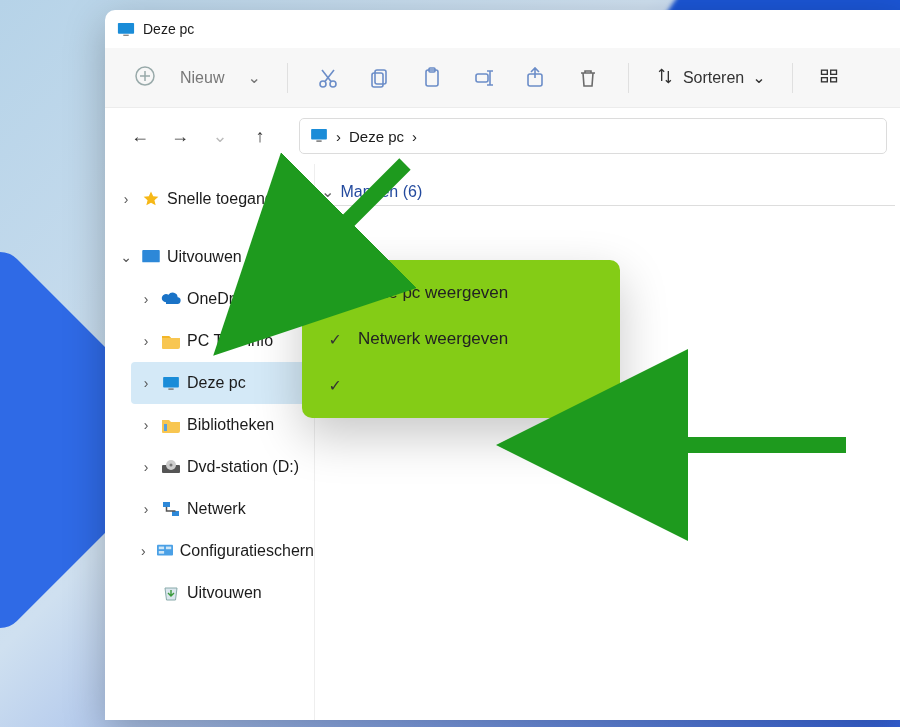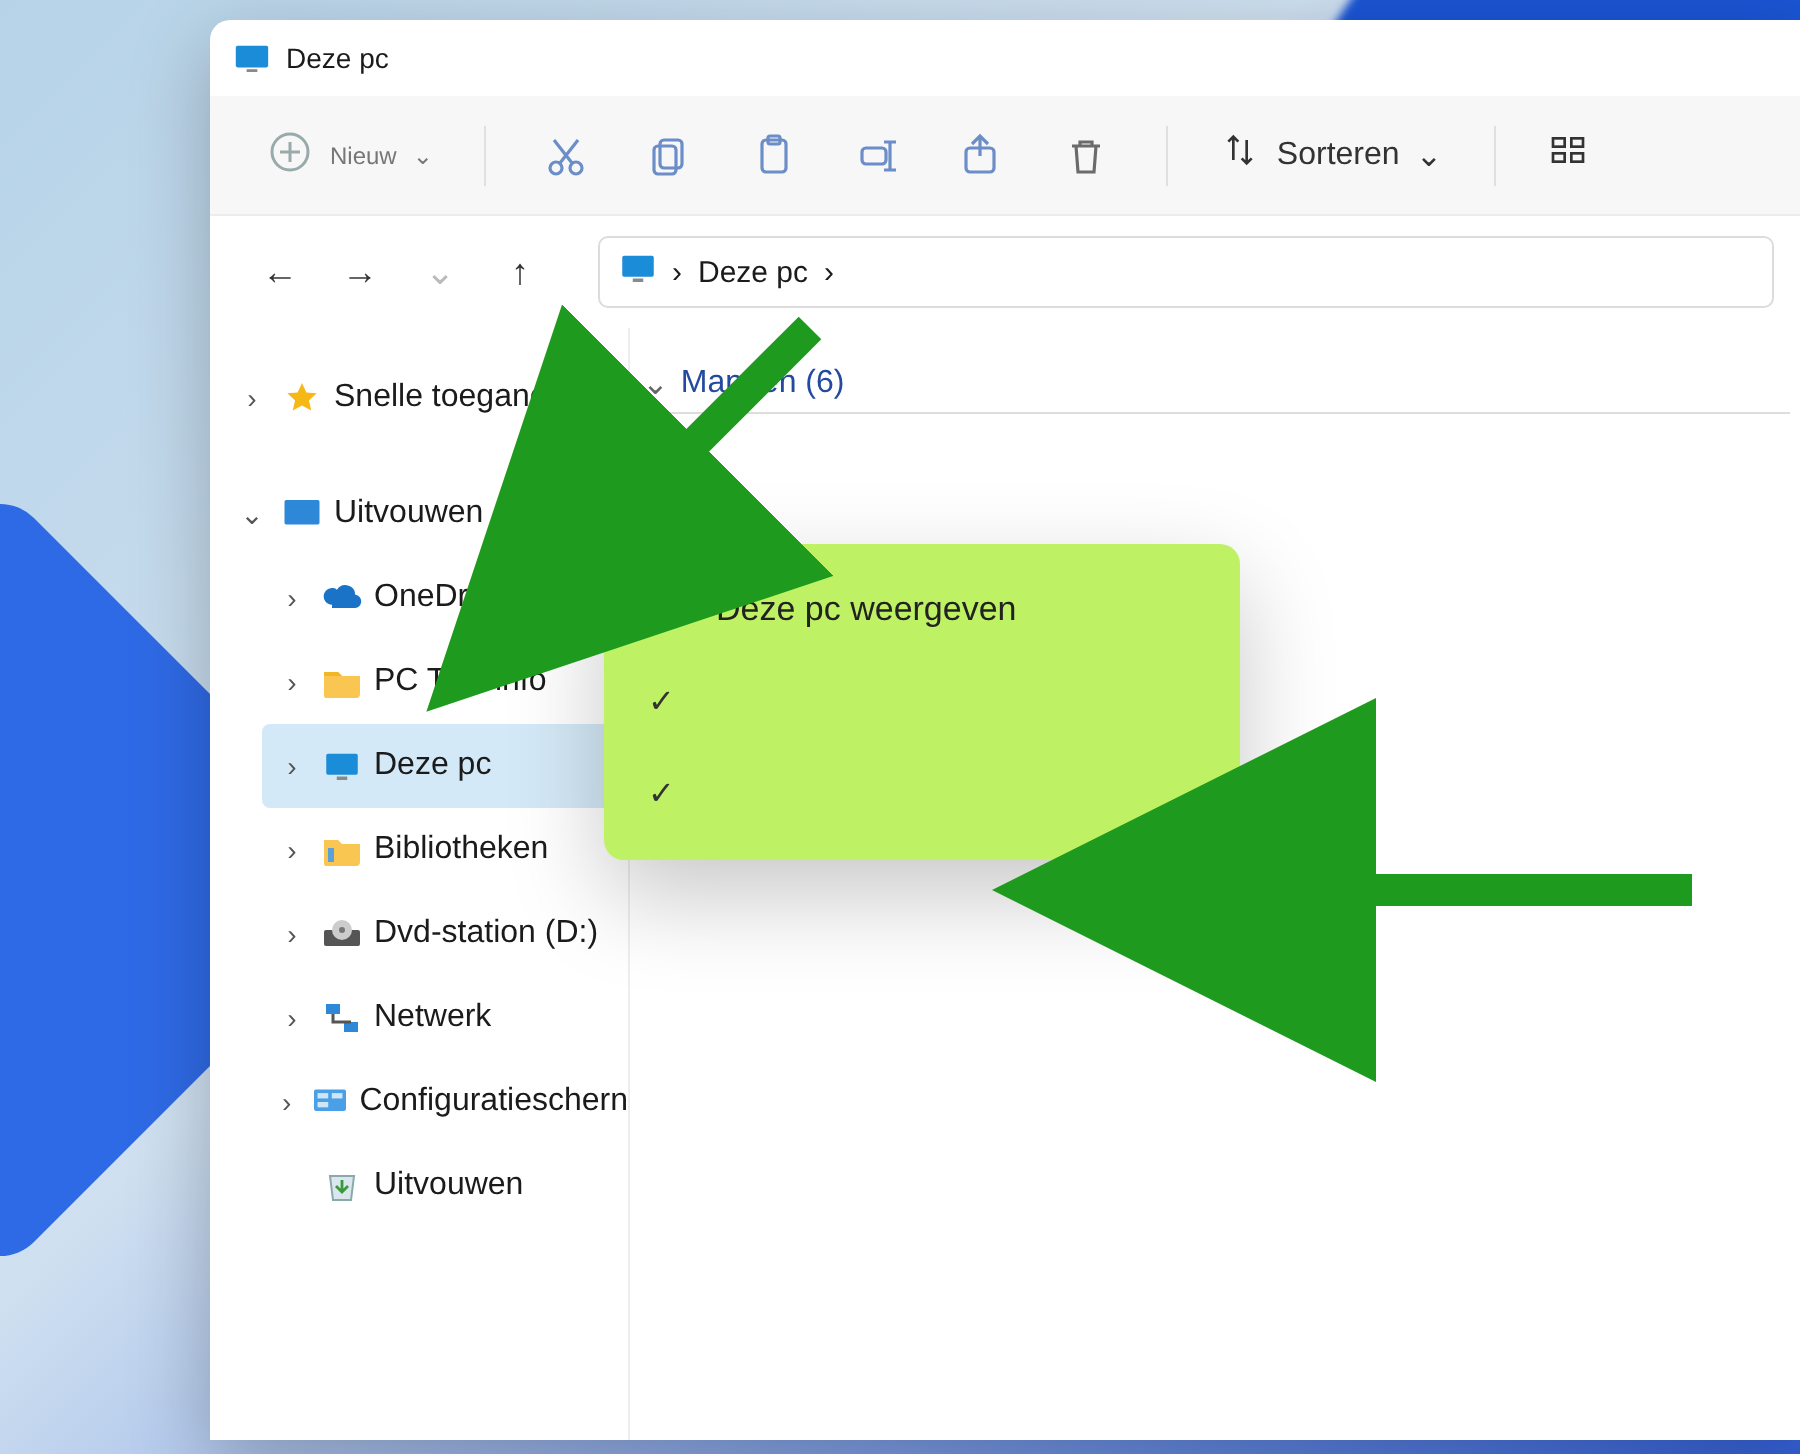--- a/index.html
+++ b/index.html
@@ -39,23 +39,23 @@
     }
     .titlebar .pc-icon { width: 18px; height: 14px; }
     .titlebar .title { font-size: 14px; }
     .ribbon {
       height: 60px; background: #f7f7f7;
       border-bottom: 1px solid #ececec;
       display: flex; align-items: center; gap: 4px;
       padding: 0 18px;
     }
     .ribbon .new-btn {
-      display: flex; align-items: center; gap: 8px;
+      display: flex; align-items: center; gap: 23px;
       color: #777; padding: 6px 10px; border-radius: 4px;
-      font-size: 12px;
+      font-size: 16px;
     }
     .ribbon .sep { width: 1px; height: 30px; background: #e0e0e0; margin: 0 12px; }
     .ribbon .icon-btn {
       width: 48px; height: 48px; display: flex;
       align-items: center; justify-content: center;
       color: #6b8dc8;
     }
     .ribbon .sort-btn, .ribbon .view-btn {
       display: flex; align-items: center; gap: 8px;
       font-size: 16px; color: #333; padding: 0 10px;
@@ -93,25 +93,26 @@
     }
     .tree-item .icn { width: 20px; height: 20px; display: flex; align-items:center; justify-content:center; }
     .sub { padding-left: 20px; }
     .mainpane { flex: 1; padding: 14px 0 0 6px; }
     .section-head {
       display: flex; align-items: center; gap: 6px;
       color: #234a9e; font-size: 16px; padding: 4px 0;
       border-bottom: 1px solid #ddd; margin-right: 10px;
     }
     .context-menu {
-      position: absolute; top: 272px; left: 302px;
-      width: 318px; background: #bef264;
+      position: absolute; top: 260px; left: 302px;
+      width: 318px; background: #84cc16;
       border-radius: 10px; padding: 10px 0;
       box-shadow: 0 18px 48px rgba(0,0,0,0.22);
       z-index: 30;
+      text-align: right;
     }
     .menu-item {
       display: flex; align-items: center; height: 46px;
       padding: 0 22px; gap: 16px; font-size: 17px; color: #222;
       cursor: pointer;
     }
     .menu-item .check { width: 18px; color: #333; font-size: 16px; }
     .arrow-svg { position: absolute; z-index: 40; overflow: visible; }
     .pc-svg-rect { fill: #1a8cd8; }
     svg.icon24 { width: 24px; height: 24px; }
@@ -348,20 +349,21 @@
   </div>
 </div>
 
 <div class="context-menu">
   <div class="menu-item">
     <span class="check">✓</span>
     <span>Deze pc weergeven</span>
   </div>
   <div class="menu-item">
     <span class="check">✓</span>
+    <span>Netwerk weergeven</span>
   </div>
   <div class="menu-item">
     <span class="check">✓</span>
   </div>
 </div>
 
 <svg class="arrow-svg" style="left:295px; top:150px;" width="130" height="130">
   <defs>
       <marker id="ah1" markerWidth="12" markerHeight="12" refX="3" refY="6" orient="auto">
         <path d="M0 0 L12 6 L0 12 z" fill="#1e9a1e"></path>

